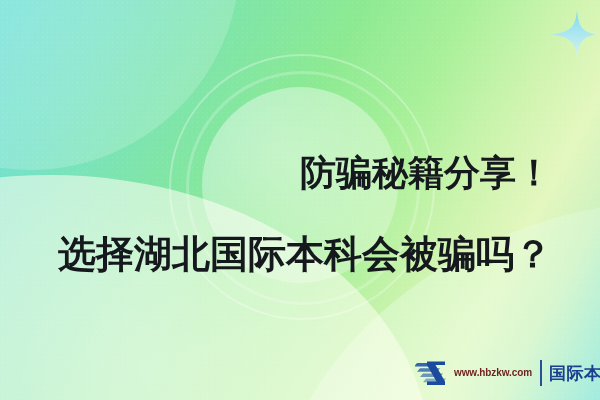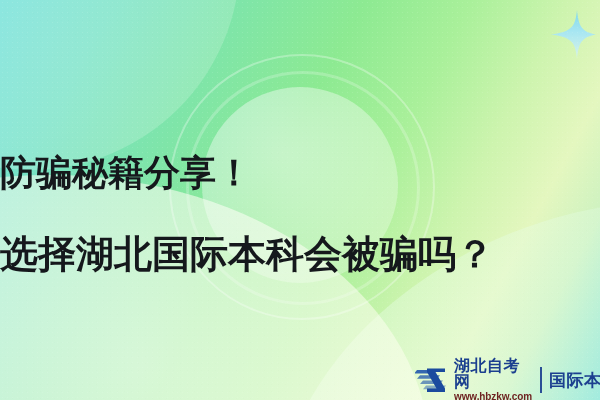--- a/index.html
+++ b/index.html
@@ -112,21 +112,21 @@
       radial-gradient(rgba(0,0,0,0.05) 0.5px, transparent 0.6px);
     background-size: 5px 5px, 7px 7px;
     background-position: 0 0, 2px 3px;
   }
 
   
   #headline {
     position: absolute;
     left: 0; top: 146px;
     width: 552px;
-    text-align: left;
+    text-align: right;
     color: #15181c;
     font-family: "Liberation Sans", "DejaVu Sans", sans-serif;
     font-weight: 700;
     letter-spacing: 0px;
     line-height: 1.52;
     z-index: 5;
   }
   .hl-line { display: block; white-space: nowrap; }
   .hl-1 { font-size: 36px; }
   .hl-2 { font-size: 38px; margin-top: 25px; }
@@ -214,21 +214,20 @@
       <g fill="#2a5fae">
         <path d="M2 5 L22 5 L19 8.6 L-1 8.6 Z" opacity="0.95"></path>
         <path d="M5 10.2 L25 10.2 L22 13.8 L2 13.8 Z" opacity="0.8"></path>
         <path d="M8 15.4 L28 15.4 L25 19 L5 19 Z" opacity="0.65"></path>
         <path d="M11 20.6 L31 20.6 L28 24.2 L8 24.2 Z" opacity="0.5"></path>
       </g>
       <path d="M12 3.5 L30 3.5 L30 7 L20.5 7 L30 23.5 L30 27 L12 27 L12 23.5 L21.5 23.5 L12 7 Z" fill="#1b4b9e"></path>
     </svg>
 
     <div class="logo-words">
-      <div class="logo-cn">湖北自考网</div>
       <div class="logo-url">www.hbzkw.com</div>
     </div>
 
     <div class="logo-sep"></div>
 
     <div class="logo-tag">国际本科</div>
   </div>
 
 </div>
 

